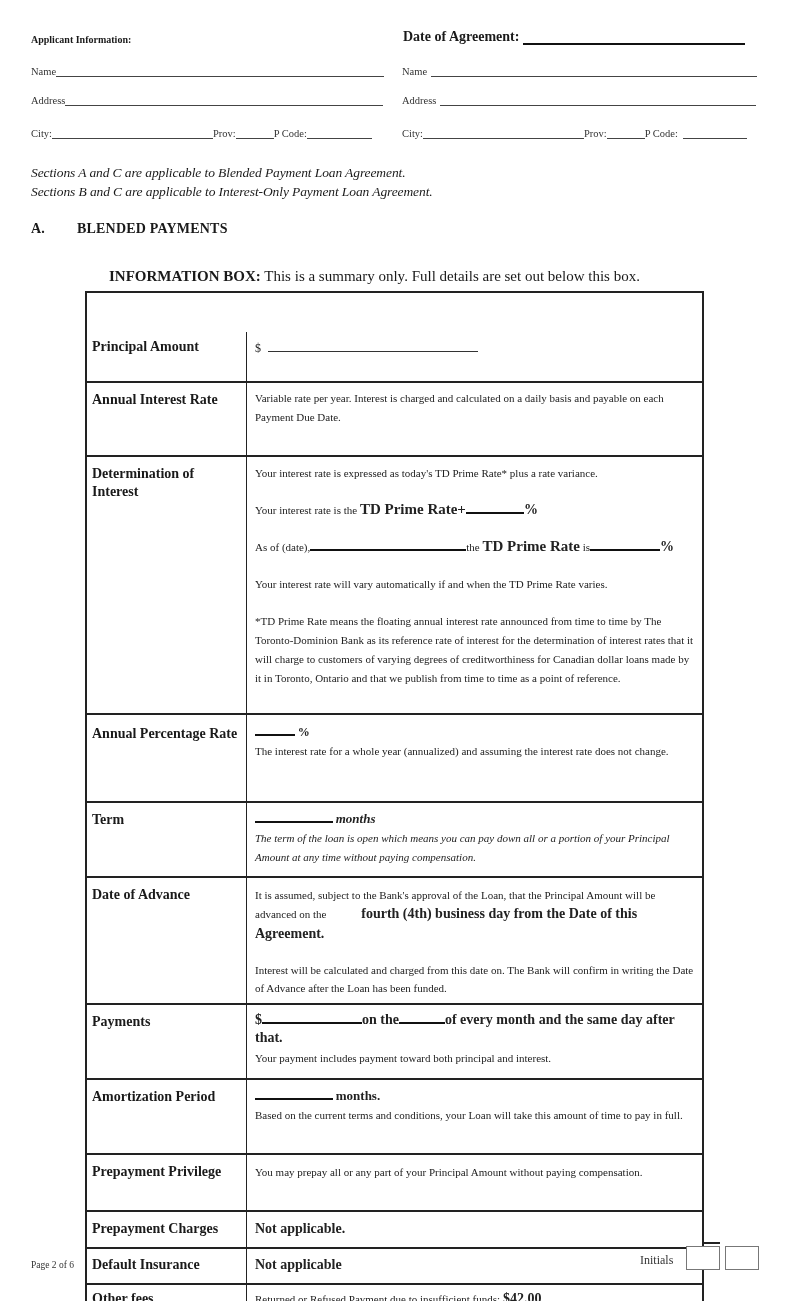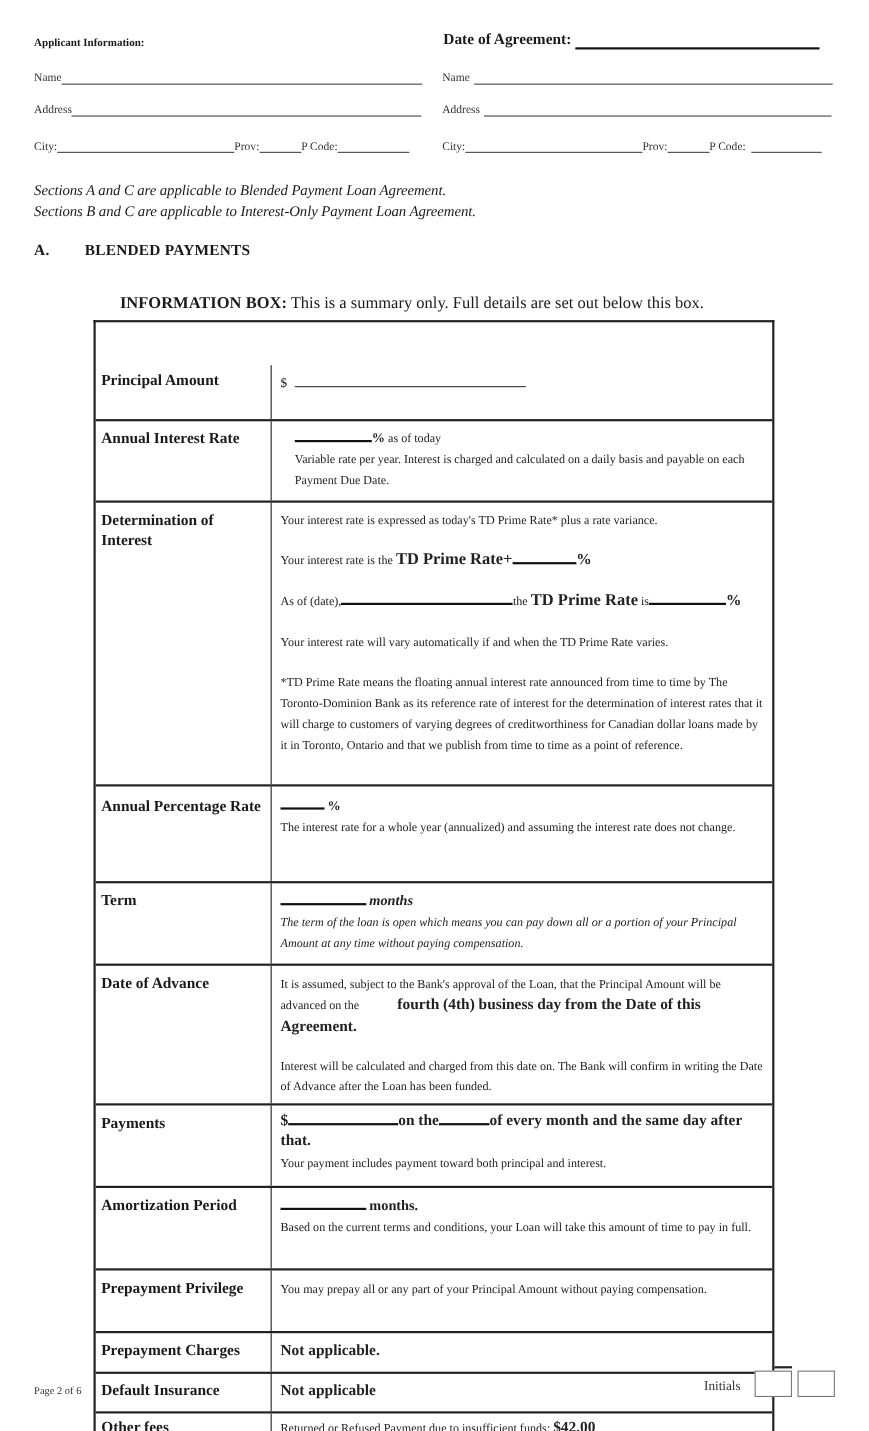--- a/index.html
+++ b/index.html
@@ -98,24 +98,23 @@
 <div class="tbl">
 
   <div class="row" style="height:51px;margin-top:39px;">
     <div class="lc">Principal Amount</div>
     <div class="rc" style="font-size:12px; padding-top:7px;">
       <span>$</span>
       <span class="blank thin" style="width:210px; margin-left:4px; border-bottom-width:1.5px;"></span>
     </div>
   </div>
 
-  <div class="row" style="height:74px;gap:13px;">
+  <div class="row" style="height:74px;">
     <div class="lc" style="padding-top:8px;">Annual Interest Rate</div>
     <div class="rc" style="padding-top:6px;">
-      <p><span class="blank" style="width:70px;"></span><span class="big" style="font-size:12px;">%</span><span> as of today</span></p>
       <p>Variable rate per year. Interest is charged and calculated on a daily basis and payable on each Payment Due Date.</p>
     </div>
   </div>
 
   <div class="row" style="height:258px;">
     <div class="lc" style="padding-top:8px;">Determination of Interest</div>
     <div class="rc" style="padding-top:7px; line-height:19px;">
       <p>Your interest rate is expressed as today's TD Prime Rate* plus a rate variance.</p>
       <div style="height:17px;"></div>
       <p><span>Your interest rate is the </span><span class="bigger">TD Prime Rate+</span><span class="blank" style="width:58px;"></span><span class="big">%</span></p>

